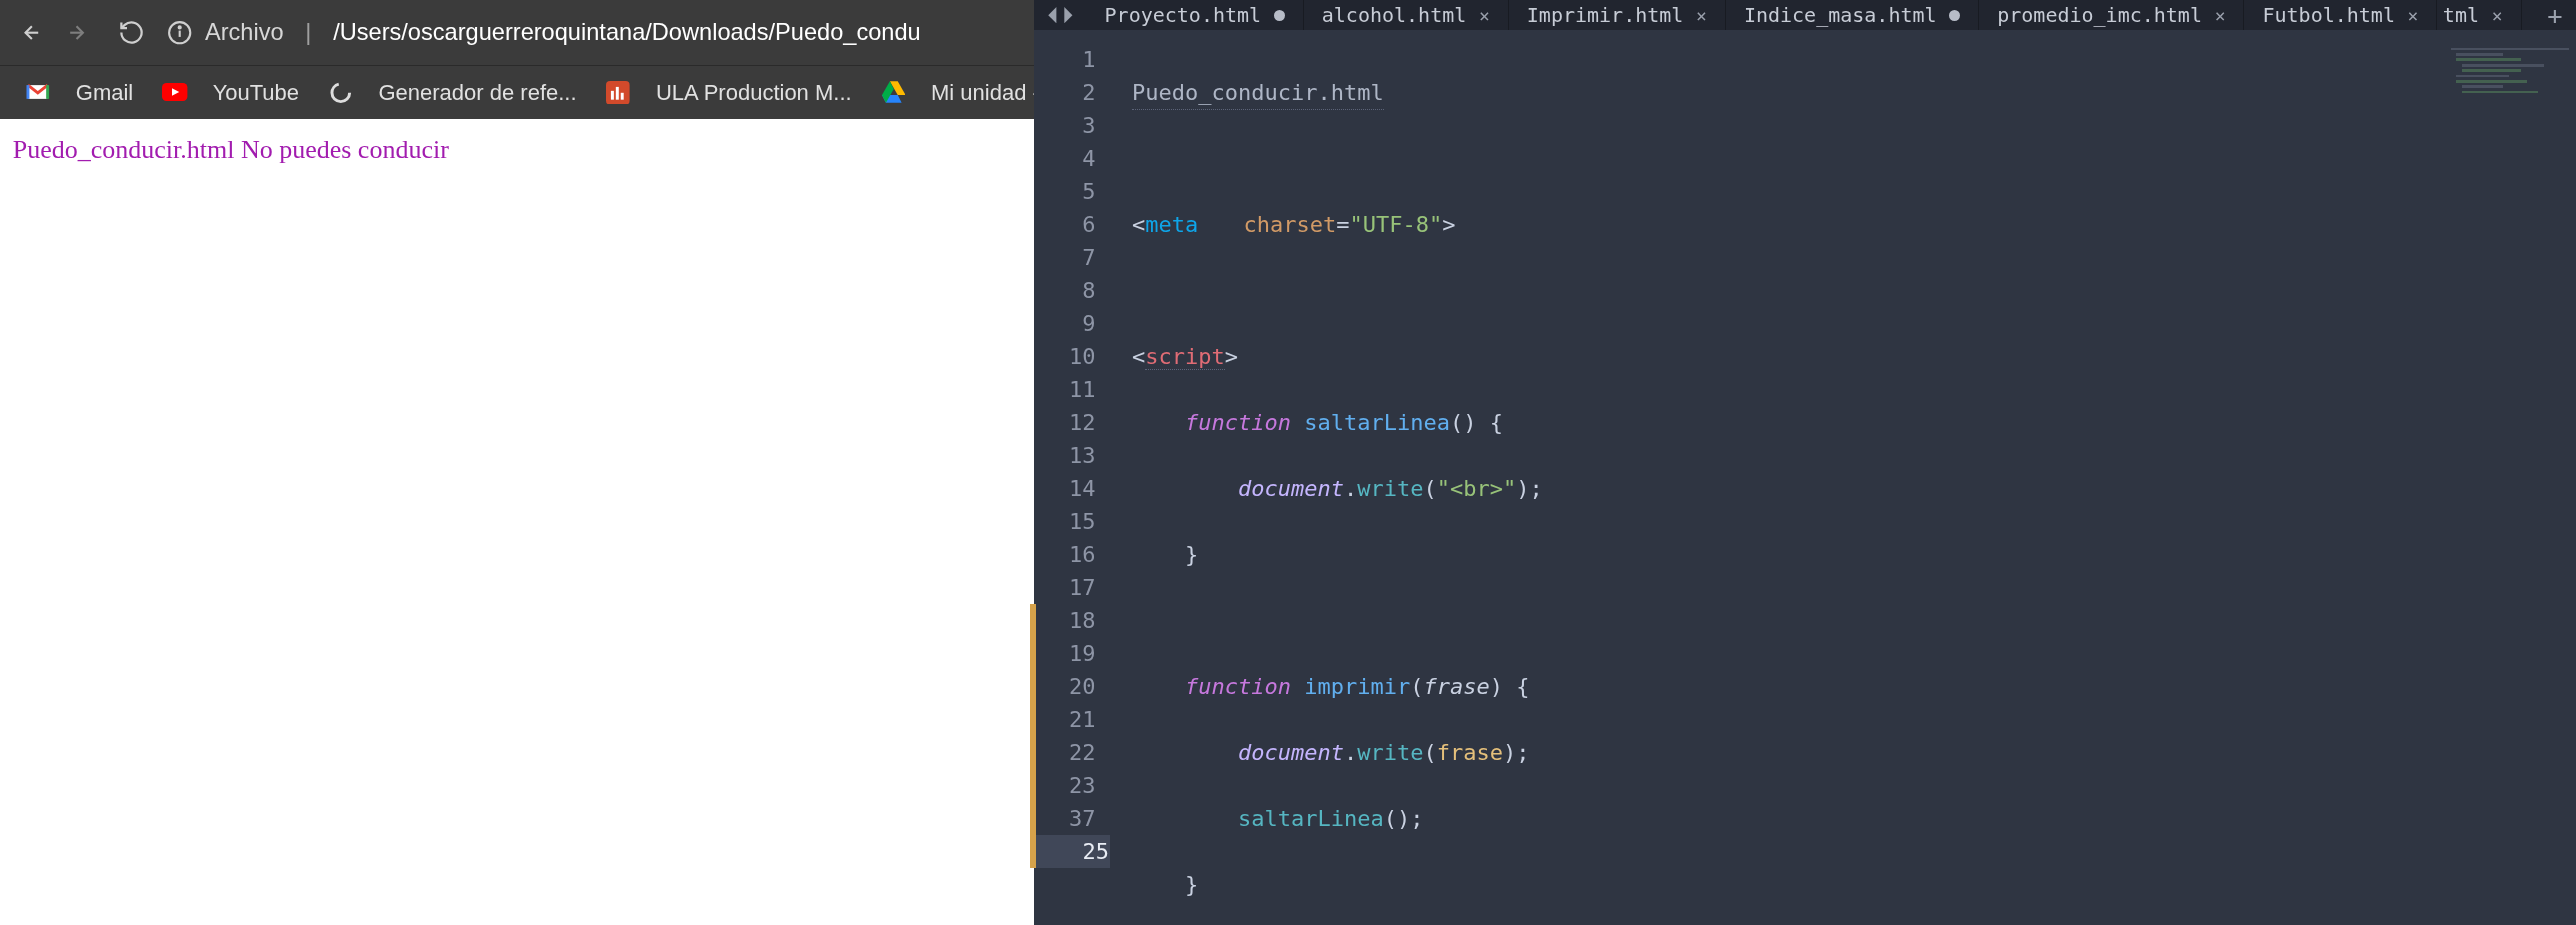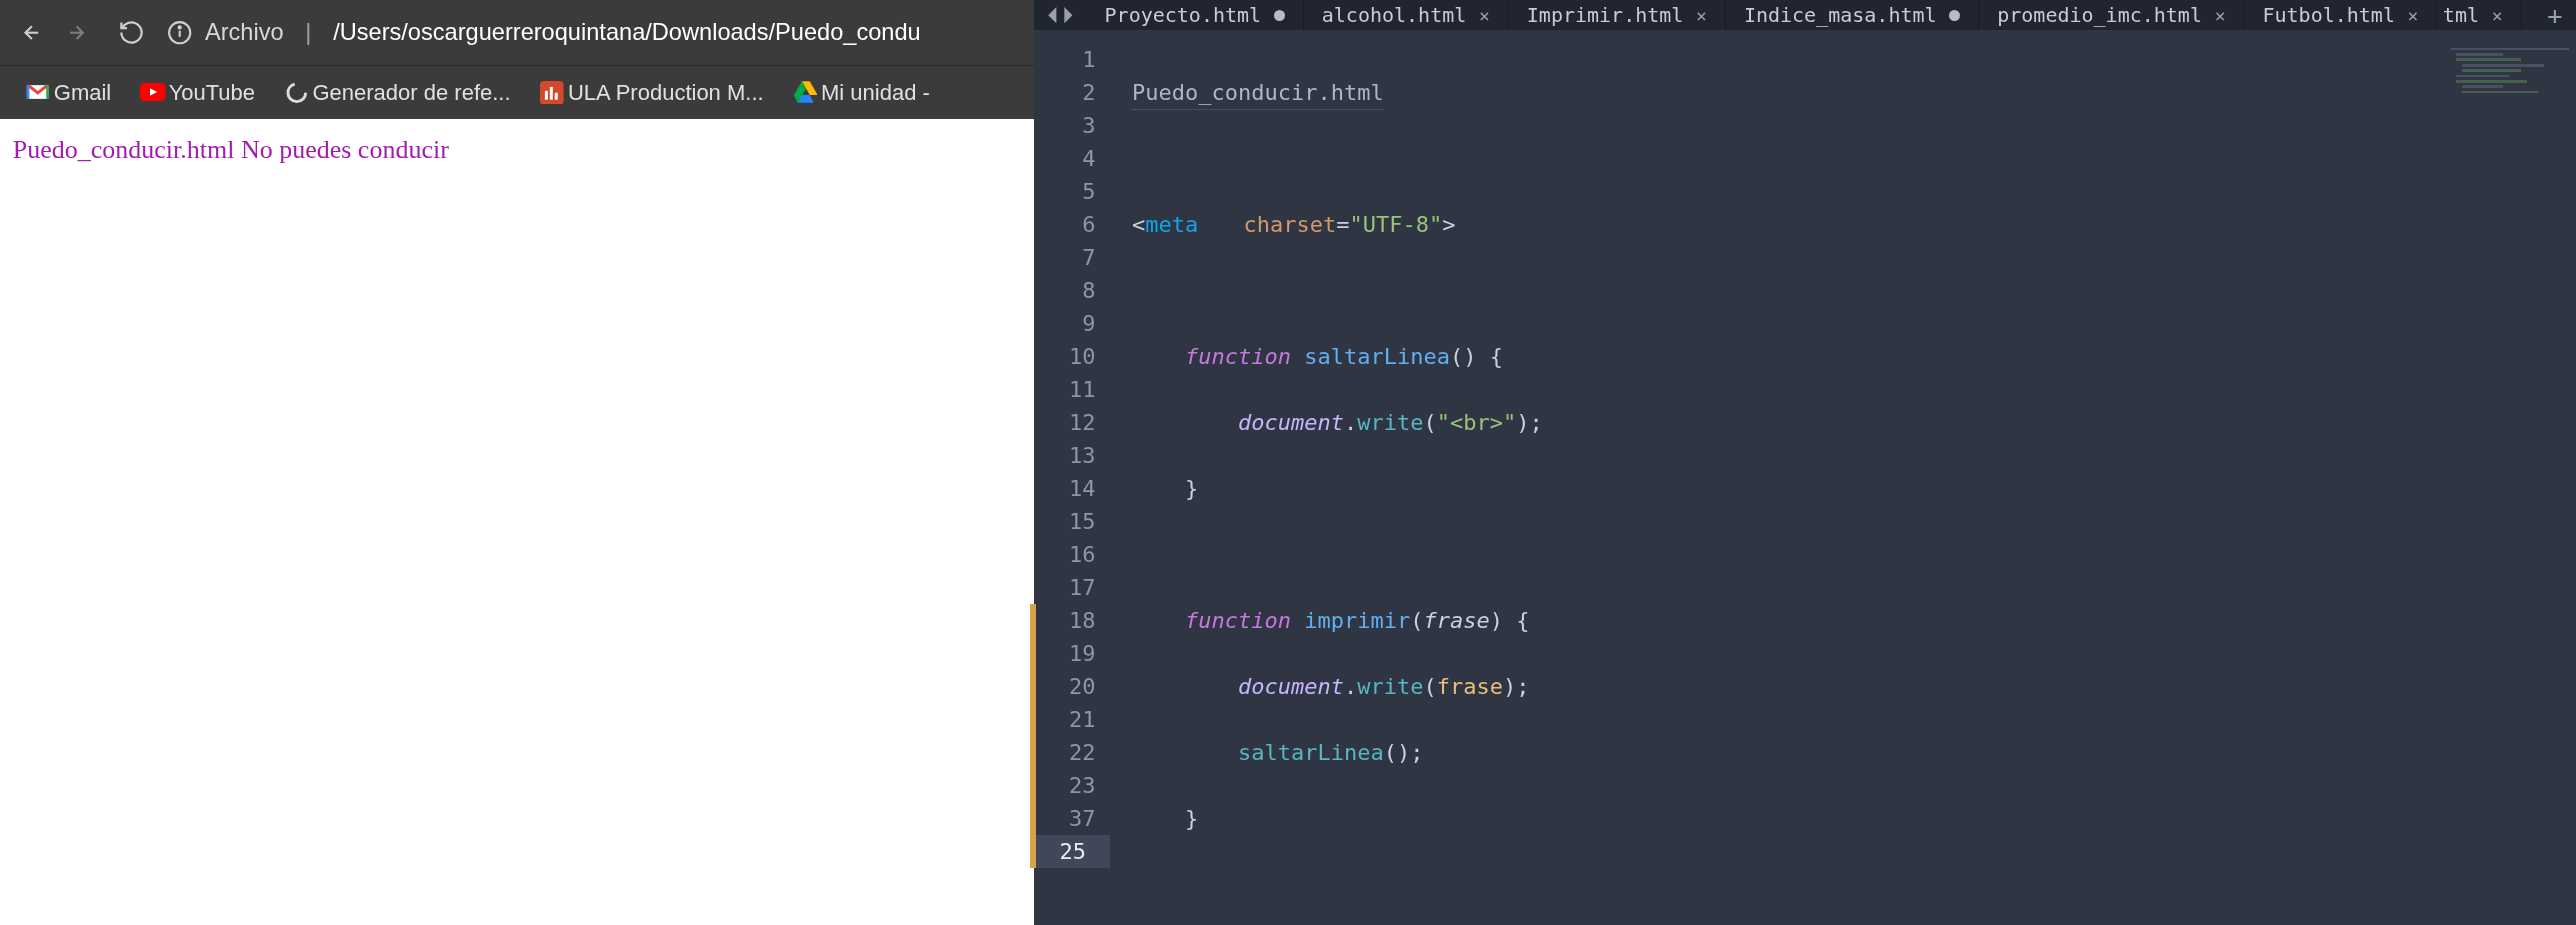--- a/index.html
+++ b/index.html
@@ -52,21 +52,21 @@
   height: 54px;
   background: #3b3b3b;
   display: flex;
   align-items: center;
   gap: 29px;
   padding: 0 25.4px;
   color: #e1e1e1;
   font-size: 22px;
   border-top: 0.9px solid #2a2a2a;
 }
-.bm { display: flex; align-items: center; gap: 3px; cursor: pointer; white-space: nowrap;}
+.bm { display: flex; align-items: center; gap: 25px; cursor: pointer; white-space: nowrap;}
 .bm .icn { width:25.4px; height:25.4px; display:flex; align-items:center; justify-content:center; }
 
 .page {
   flex: 1;
   background: #fff;
   padding: 16.3px 12.7px;
   font-family: "Times New Roman", serif;
   font-size: 26px;
   color: #a21caf;
 }
@@ -120,21 +120,21 @@
   position:relative;
 }
 .gutter .ln { position:relative; }
 .gutter .ln.mod::before {
   content:"";
   position:absolute;
   left:-3.6px; top:0; bottom:0;
   width:5.4px;
   background:#d6a24a;
 }
-.gutter .ln.active { background:#404758; color:#e8ecf4; margin-right:-14.5px; padding-right:24px;}
+.gutter .ln.active { background:#404758; color:#e8ecf4; margin-right:-14.5px; padding-right:1px;}
 .code {
   flex:1;
   padding: 12.7px 0 0 22px;
   font-size: 22px;
   line-height: 33px;
   color: #c9d1e1;
   white-space: pre;
 }
 .code .row { height:33px; }
 .code .title-row { color:#aeb6c6; border-bottom: 0.9px dotted #5c6378; display:inline-block; }
@@ -336,20 +336,21 @@
         <div class="ln mod">22</div>
         <div class="ln mod">23</div>
         <div class="ln mod">37</div>
         <div class="ln mod active">25</div>
       </div>
     <div class="code">
 <div class="row"><span class="title-row">Puedo_conducir.html</span></div>
 <div class="row"></div>
 <div class="row"><span class="tagop">&lt;</span><span class="tag">meta</span> <span class="attr">charset</span><span class="punc">=</span><span class="str">"UTF-8"</span><span class="tagop">&gt;</span></div>
 <div class="row"></div>
+<div class="row"><span class="tagop">&lt;</span><span class="tagu">script</span><span class="tagop">&gt;</span></div>
 <div class="row">    <span class="kw">function</span> <span class="fn">saltarLinea</span><span class="punc">() {</span></div>
 <div class="row">        <span class="obj">document</span><span class="punc">.</span><span class="call">write</span><span class="punc">(</span><span class="str">"&lt;br&gt;"</span><span class="punc">);</span></div>
 <div class="row">    <span class="punc">}</span></div>
 <div class="row"></div>
 <div class="row">    <span class="kw">function</span> <span class="fn">imprimir</span><span class="punc">(</span><span class="param">frase</span><span class="punc">) {</span></div>
 <div class="row">        <span class="obj">document</span><span class="punc">.</span><span class="call">write</span><span class="punc">(</span><span class="ident">frase</span><span class="punc">);</span></div>
 <div class="row">        <span class="call">saltarLinea</span><span class="punc">();</span></div>
 <div class="row">    <span class="punc">}</span></div>
 <div class="row"></div>
 

